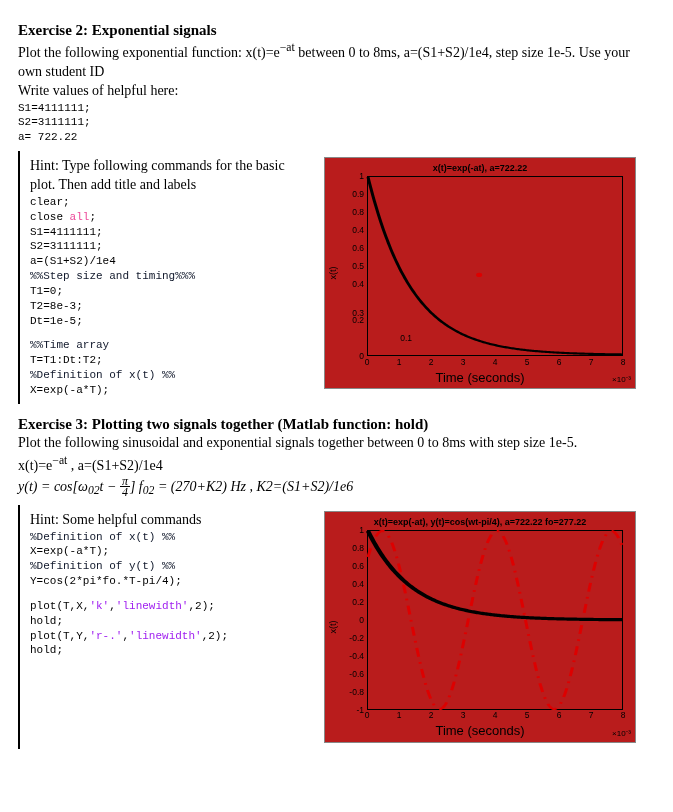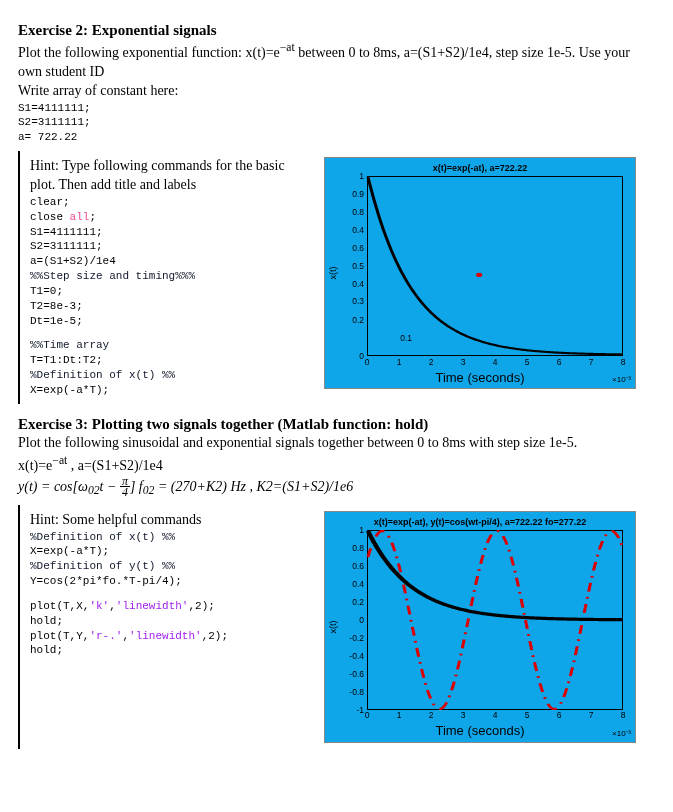--- a/index.html
+++ b/index.html
@@ -29,21 +29,21 @@
     gap: 14px;
     align-items: flex-start;
   }
   .block .code-col { width: 280px; }
   .block .chart-col { flex: 1; }
   .cmt { color: #0f172a; }
   .kw  { color: #ec4899; }
 
   .chart-box {
     border: 1px solid #888;
-    background: #0ea5e9;
+    background: #b91c1c;
     width: 310px;
     height: 230px;
     position: relative;
   }
   .chart-title {
     text-align:center;
     font-family: "Helvetica", Arial, sans-serif;
     font-size: 9px;
     padding: 4px 0 2px;
     font-weight: bold;
@@ -89,21 +89,21 @@
   .cos-path { fill:none; stroke:#d00; stroke-width:1.2; stroke-dasharray:5 3 1 3; }
   .reddot { fill:#d00; }
 </style>
 </head>
 <body>
 
 <div class="title">Exercise 2: Exponential signals</div>
 <div>
   <span>Plot the following exponential function: x(t)=e</span><sup>−at</sup><span>   between 0 to 8ms,  a=(S1+S2)/1e4, step size 1e-5. Use your own student ID</span>
 </div>
-<div>Write array of constant here:</div>
+<div>Write values of helpful here:</div>
 <div class="mono">S1=4111111;</div>
 <div class="mono">S2=3111111;</div>
 <div class="mono">a= 722.22</div>
 
 <div class="block">
   <div class="code-col">
     <div>Hint: Type following commands for the basic plot. Then add title and labels</div>
     <div class="mono">
       <div>clear;</div>
       <div><span>close </span><span class="kw">all</span><span>;</span></div>
@@ -131,21 +131,21 @@
         <svg viewBox="0 0 100 100" preserveAspectRatio="none">
           <path id="exp1" class="exp-path" d="M0 0 L0.5 2.847550801632778 L1 5.614016147586781 L1.5 8.30170498740516 L2 10.9128605221199 L2.5 13.449662076473999 L3 15.914226917831243 L3.5000000000000004 18.308612023291673 L4 20.634815796487374 L4.5 22.894779735491838 L5 25.09039005323457 L5.5 27.223479251773668 L6 29.29582765174024 L6.5 31.309164878230945 L7.000000000000001 33.26517130438913 L7.5 35.16547945387927 L8 37.0116753634251 L8.5 38.80529990654895 L9 40.547850079616786 L9.5 42.24078025126259 L10 43.8855033762346 L10.5 45.48339217467684 L11 47.03578027782983 L11.5 48.54396334110703 L12 50.0092001254758 L12.5 51.432713548045456 L13 52.815691702739386 L13.5 54.159288851902915 L14.000000000000002 55.46462638967473 L14.499999999999998 56.73279377792569 L15 57.96484945554648 L15.5 59.161821721842614 L16 60.32470959477452 L16.5 61.454483644758646 L17 62.55208680472582 L17.5 63.61843515711259 L18 64.65441869844278 L18.5 65.66090208213706 L19 66.63872534017062 L19.5 67.58870458418151 L20 68.51163268661422 L20.5 69.40827994246763 L21 70.27939471219914 L21.5 71.12570404632203 L22 71.94791429221681 L22.5 72.7467116836635 L23 73.52276291358663 L23.5 74.27671569049102 L24 75.00919927905271 L24.5 75.7208250253165 L25 76.41218686693793 L25.5 77.08386182889608 L26 77.73641050509063 L26.5 78.37037752622516 L27 78.98629201436728 L27.500000000000004 79.58466802456493 L28.000000000000004 80.16600497388742 L28.499999999999996 80.7307880582493 L28.999999999999996 81.27948865736494 L29.5 81.8125647281719 L30 82.3304611870513 L30.5 82.83361028116423 L31 83.32243194921435 L31.5 83.79733417193735 L32 84.25871331261023 L32.5 84.7069544478643 L33 85.14243168907821 L33.5 85.56550849461901 L34 85.9765379731921 L34.5 86.37586317855313 L35 86.76381739582779 L35.5 87.14072441967848 L36 87.50689882455009 L36.5 87.86264622722041 L37 88.2082635418742 L37.5 88.54403922791398 L38 88.87025353071427 L38.5 89.1871787155201 L39 89.49507929468544 L39.5 89.7942122484405 L40 90.08482723937298 L40.5 90.3671668208015 L41 90.64146663921571 L41.5 90.90795563095179 L42 91.16685621326744 L42.5 91.41838446997592 L43 91.66275033179416 L43.5 91.90015775155528 L44 92.13080487443186 L44.5 92.35488420331203 L45 92.57258275946637 L45.5 92.7840822386398 L46 92.98955916269857 L46.5 93.18918502695914 L47 93.38312644332169 L47.5 93.5715452793279 L48 93.754598793259 L48.5 93.93243976538675 L49 94.10521662548703 L49.5 94.27307357672248 L50 94.43615071599744 L50.5 94.5945841508857 L51 94.74850611322874 L51.5 94.89804506949919 L52 95.04332582802161 L52.5 95.1844696431401 L53 95.32159431641975 L53.5 95.45481429496617 L54 95.58424076694556 L54.50000000000001 95.70998175438457 L55.00000000000001 95.83214220332779 L55.50000000000001 95.95082407142785 L56.00000000000001 96.06612641304142 L56.49999999999999 96.17814546190208 L56.99999999999999 96.28697471143892 L57.49999999999999 96.39270499280818 L57.99999999999999 96.49542455070272 L58.5 96.59521911700301 L59 96.69217198233063 L59.5 96.78636406556441 L60 96.877873981377 L60.5 96.96677810584828 L61 97.05315064021049 L61.5 97.1370636727781 L62 97.21858723911413 L62.5 97.29778938048347 L63 97.37473620064131 L63.5 97.44949192100492 L64 97.52211893425405 L64.5 97.5926778564052 L65 97.66122757740303 L65.5 97.72782531027106 L66 97.79252663886292 L66.5 97.85538556425382 L67 97.91645454981084 L67.5 97.97578456498009 L68 98.03342512782677 L68.5 98.08942434636404 L69 98.14382895870496 L69.5 98.19668437207103 L70 98.24803470069008 L70.5 98.29792280261492 L71 98.34639031549347 L71.5 98.39347769132051 L72 98.43922423019973 L72.5 98.48366811314436 L73 98.52684643394393 L73.5 98.56879523012344 L74 98.60954951302107 L74.5 98.64914329700935 L75 98.68760962788427 L75.5 98.724980610446 L76 98.76128743529422 L76.5 98.79656040486043 L77 98.83082895869899 L77.5 98.86412169805801 L78 98.89646640975053 L78.5 98.92789008934596 L79 98.95841896370118 L79.5 98.98807851284997 L80 99.0168934912692 L80.5 99.04488794853947 L81 99.07208524941733 L81.5 99.09850809333601 L82 99.12417853335087 L82.5 99.1491179945453 L83 99.17334729191259 L83.5 99.19688664772845 L84 99.21975570842908 L84.5 99.2419735610084 L85 99.2635587489485 L85.5 99.28452928769637 L86 99.30490267970002 L86.5 99.32469592901634 L87 99.3439255555031 L87.5 99.36260760860668 L88 99.38075768075734 L88.5 99.398390920383 L89 99.41552204455232 L89.5 99.43216535125804 L90 99.44833473135024 L90.5 99.46404368013 L91 99.47930530861287 L91.5 99.49413235447152 L92 99.50853719266696 L92.5 99.5225318457769 L93 99.53612799403002 L93.5 99.54933698505457 L94 99.56216984334931 L94.5 99.5746372794848 L95 99.58674969904268 L95.5 99.59851721130035 L96 99.60994963766838 L96.5 99.62105651988773 L97 99.6318471279934 L97.5 99.64233046805145 L98 99.65251528967565 L98.5 99.66241009333005 L99 99.67202313742366 L99.5 99.68136244520312 L100 99.69043581144905 "></path>
           <circle id="dot1" r="1.2" class="reddot" cx="43.75" cy="55"></circle>
         </svg>
       </div>
       <div id="yt1"></div>
       <div id="xt1"></div>
     <span class="tick yt" style="top: 193px;">0</span>
         <span class="tick yt" style="top: 175px; margin-left: 48px;">0.1</span>
         <span class="tick yt" style="top: 157px;">0.2</span>
-        <span class="tick yt" style="top: 138px;">0.3</span>
+        <span class="tick yt" style="top: 150px;">0.3</span>
         <span class="tick yt" style="top: 121px;">0.4</span>
         <span class="tick yt" style="top: 103px;">0.5</span>
         <span class="tick yt" style="top: 85px;">0.6</span>
         <span class="tick yt" style="top: 67px;">0.4</span>
         <span class="tick yt" style="top: 49px;">0.8</span>
         <span class="tick yt" style="top: 31px;">0.9</span>
         <span class="tick yt" style="top: 13px;">1</span>
         <span class="tick xt" style="left: 36px;">0</span>
         <span class="tick xt" style="left: 68px;">1</span>
         <span class="tick xt" style="left: 100px;">2</span>

